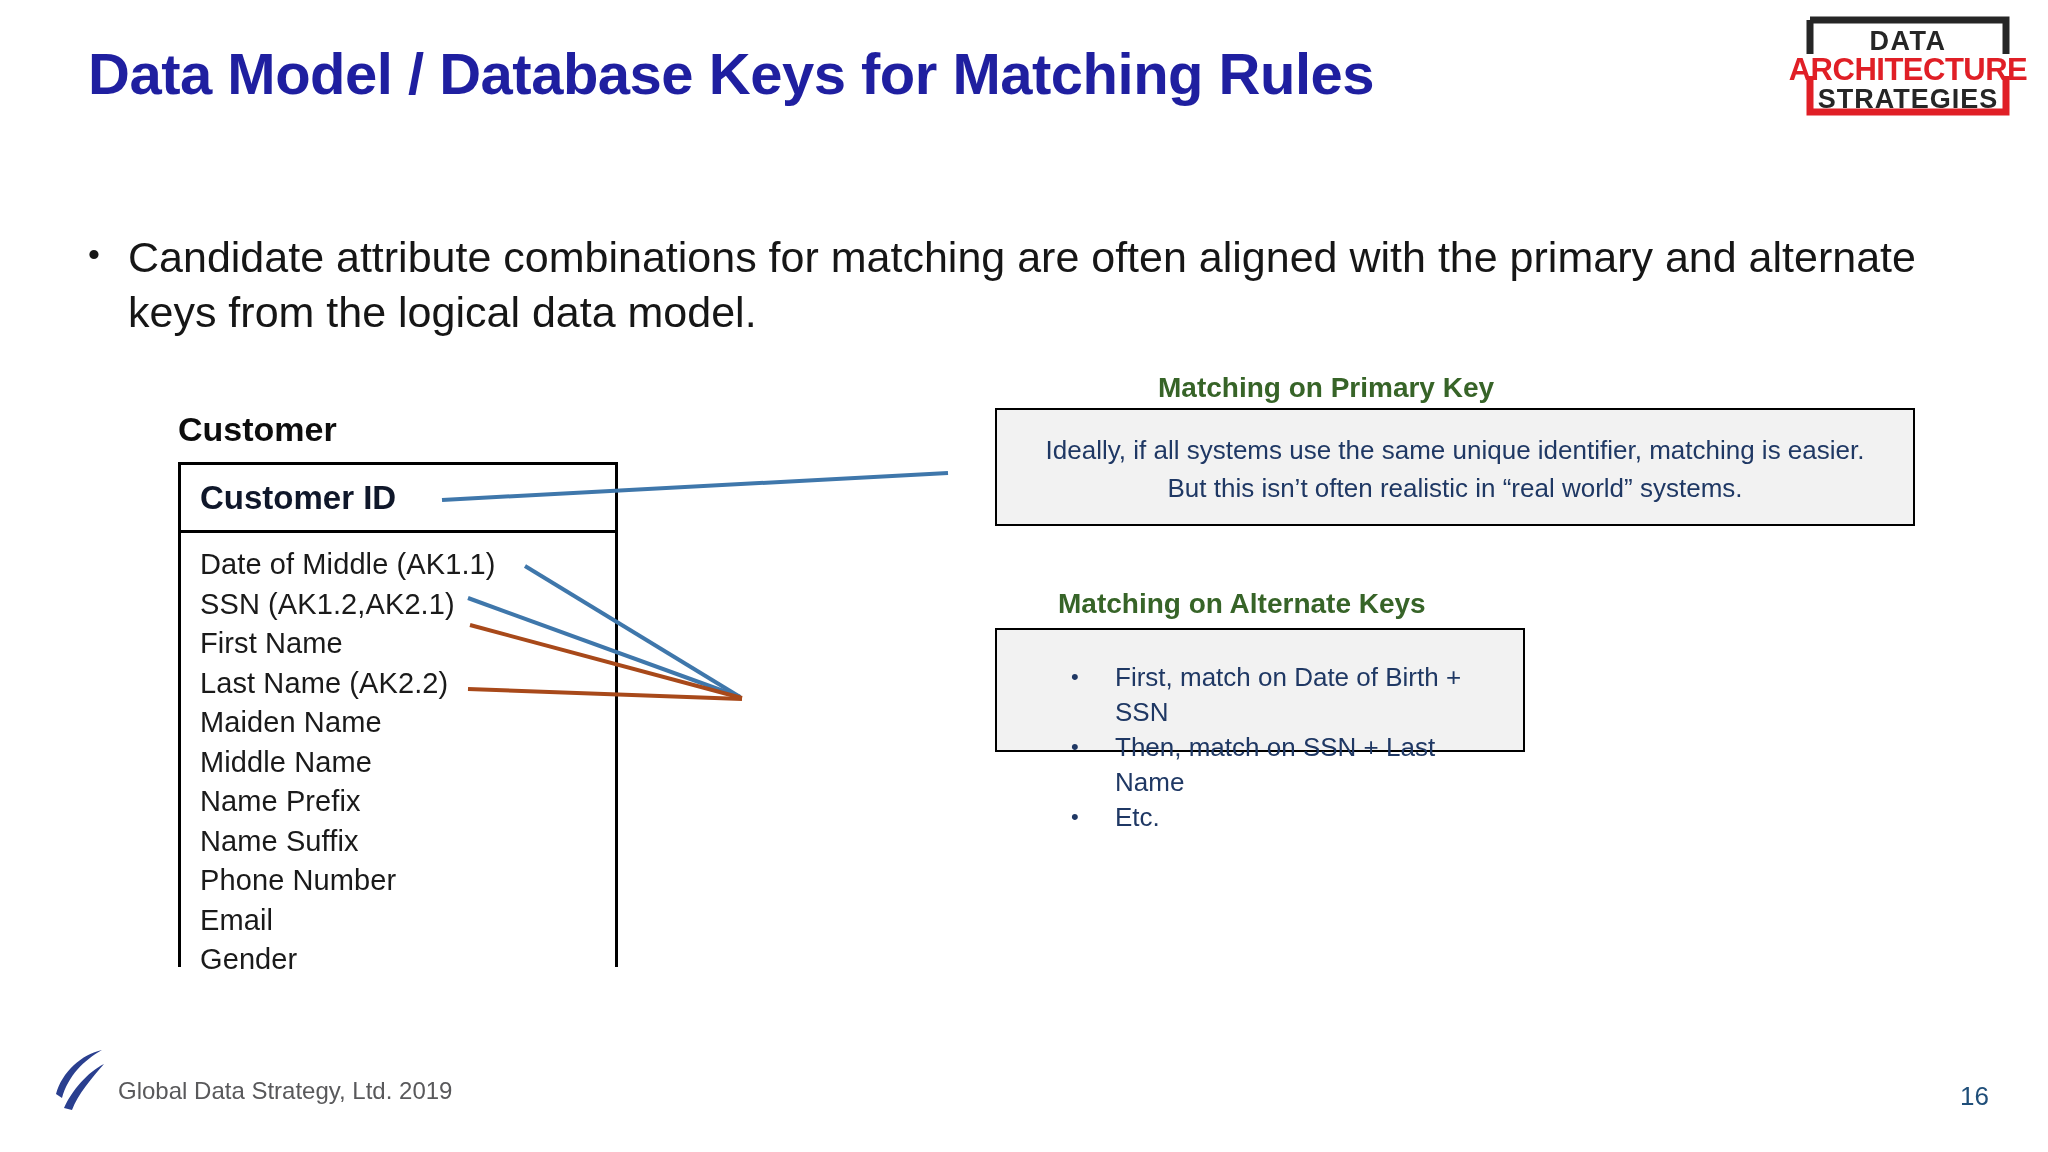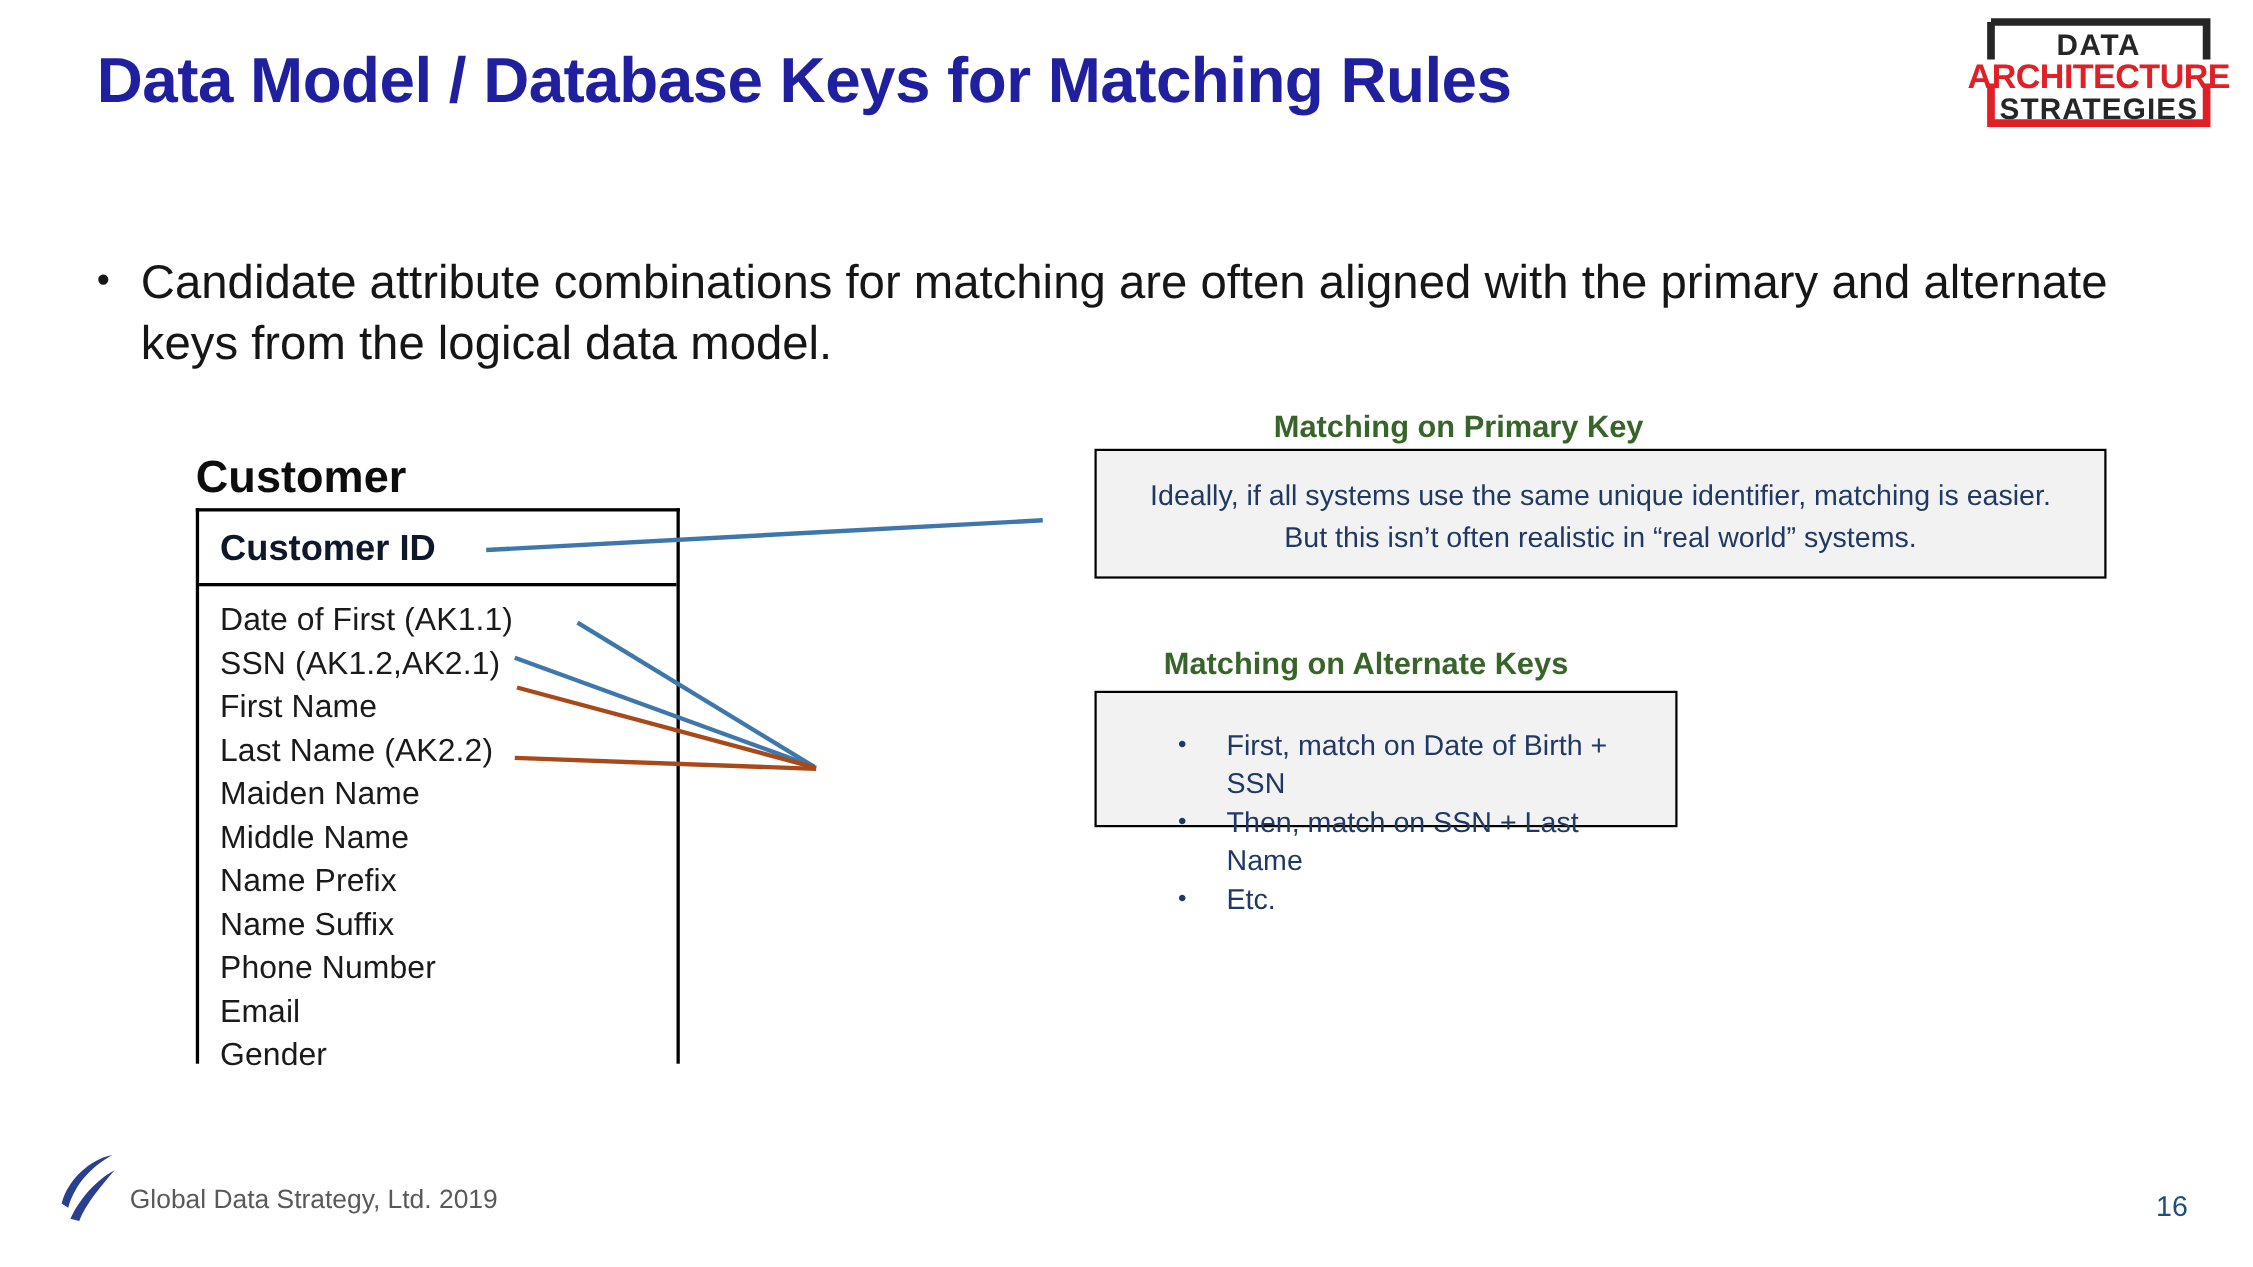--- a/index.html
+++ b/index.html
@@ -65,21 +65,21 @@
   }
   #bullet-block .bullet-text {
     flex: 1 1 auto;
   }
 
   
   #customer-label {
     position: absolute;
     left: 178px;
     top: 410px;
-    font-size: 41px;
+    font-size: 34px;
     font-weight: bold;
     color: #0d0d0d;
   }
   #customer-entity {
     position: absolute;
     left: 178px;
     top: 462px;
     width: 440px;
     height: 505px;
     border-left: 3px solid #000;
@@ -218,21 +218,21 @@
       <span class="bullet-text">Candidate attribute combinations for matching are often aligned with the primary and alternate keys from the logical data model.</span>
     </div>
   </div>
 
   <div id="customer-label">Customer</div>
   <div id="customer-entity">
     <div id="customer-key-row">
       <span>Customer ID</span>
     </div>
     <div id="customer-attrs">
-      <div class="attr">Date of First (AK1.1)</div>
+      <div class="attr">Date of Middle (AK1.1)</div>
       <div class="attr">SSN (AK1.2,AK2.1)</div>
       <div class="attr">First Name</div>
       <div class="attr">Last Name (AK2.2)</div>
       <div class="attr">Maiden Name</div>
       <div class="attr">Middle Name</div>
       <div class="attr">Name Prefix</div>
       <div class="attr">Name Suffix</div>
       <div class="attr">Phone Number</div>
       <div class="attr">Email</div>
       <div class="attr">Gender</div>

